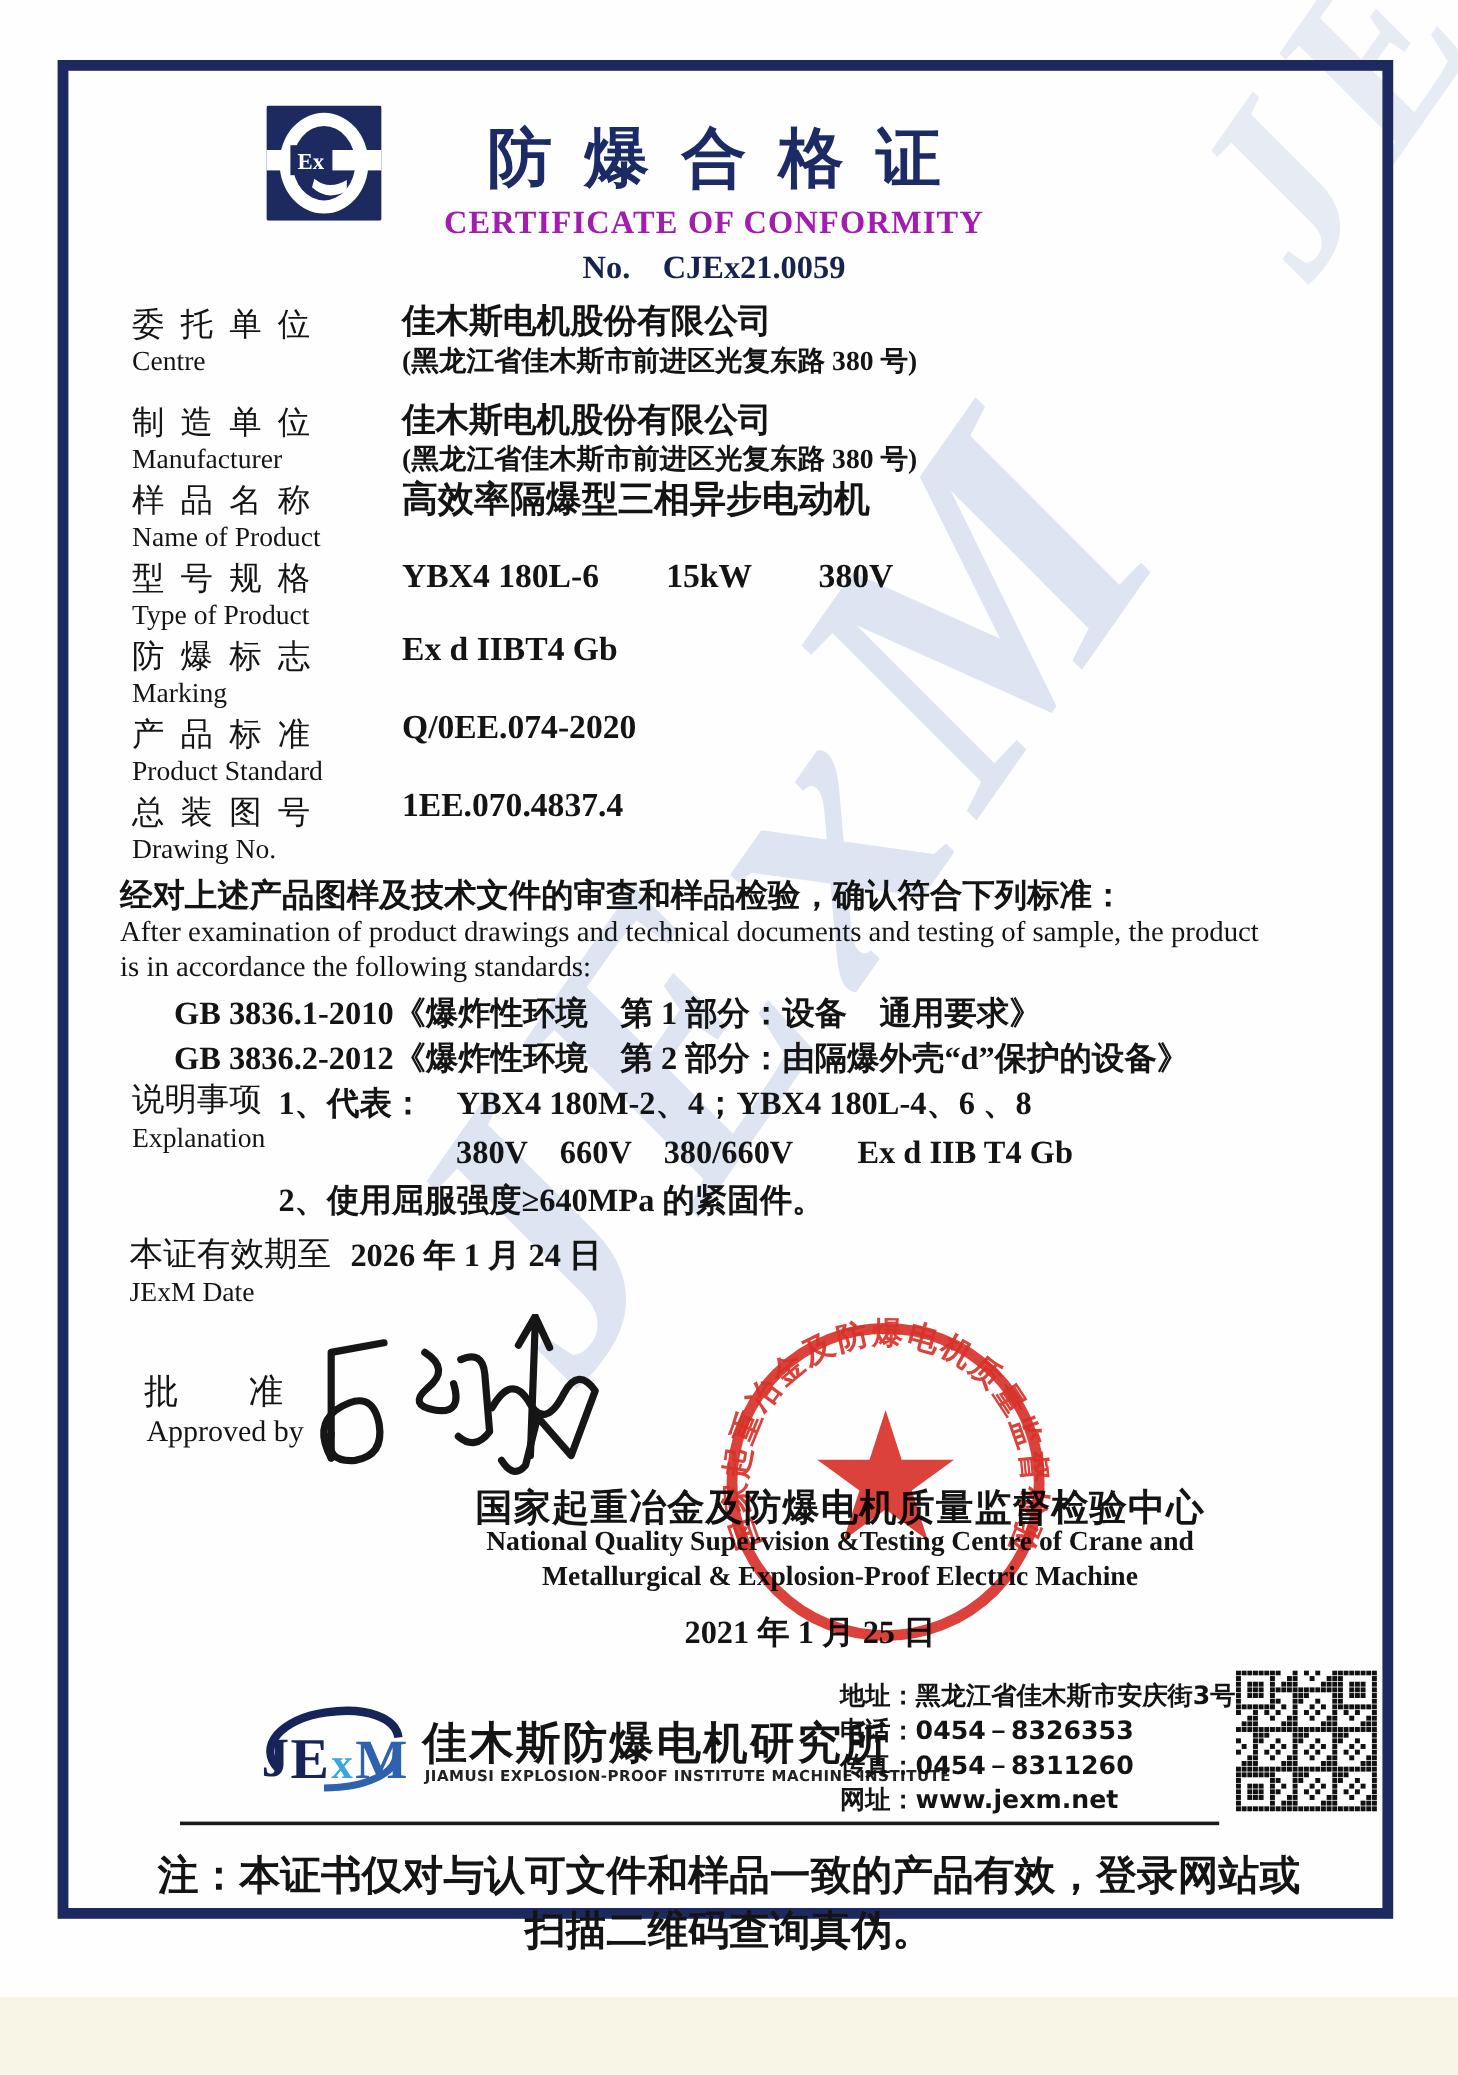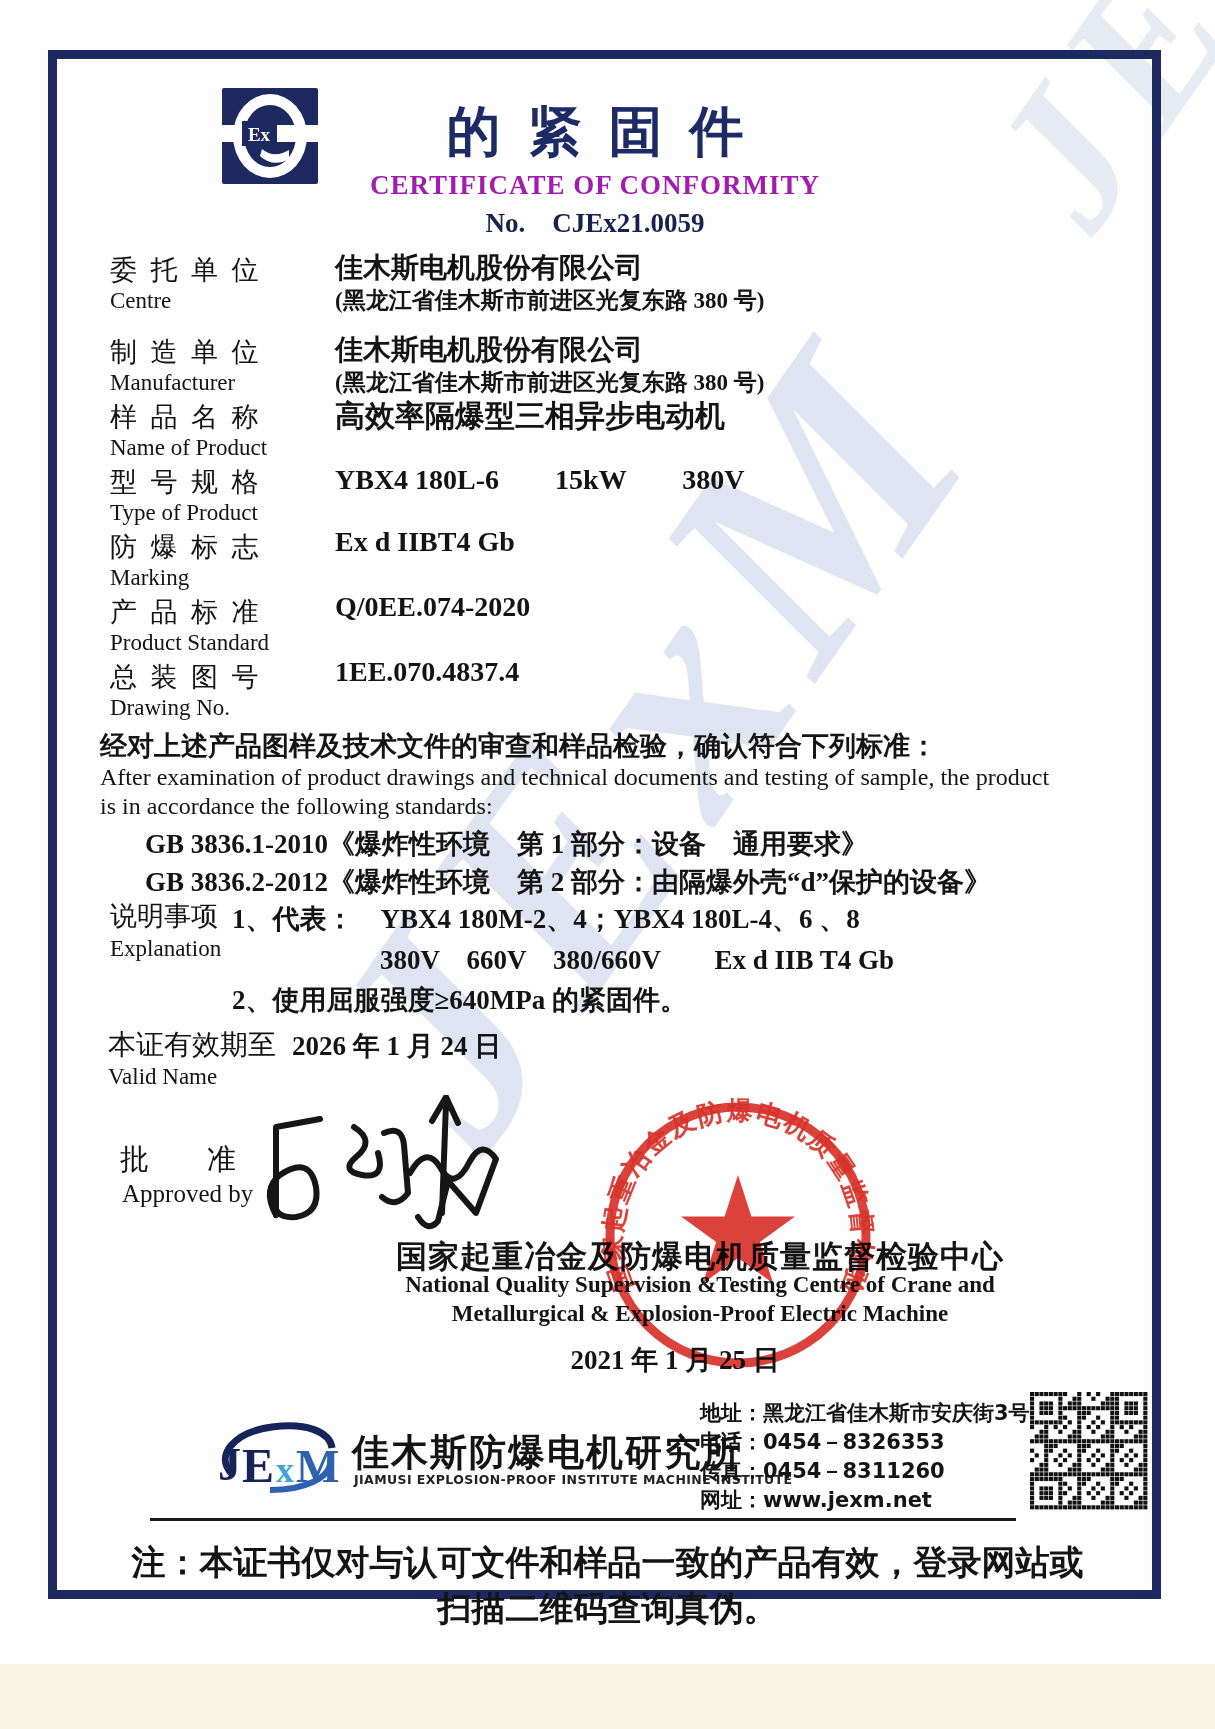--- a/index.html
+++ b/index.html
@@ -50,21 +50,21 @@
   <svg style="left:222px;top:88px;" width="96" height="96" viewBox="0 0 96 96">
     <rect x="0" y="0" width="96" height="96" rx="2" fill="#1c2a60"></rect>
     <ellipse cx="48" cy="48" rx="37" ry="42" fill="#ffffff"></ellipse>
     <ellipse cx="48" cy="48" rx="26" ry="31" fill="#1c2a60"></ellipse>
     <rect x="0" y="37" width="96" height="17" fill="#ffffff"></rect>
     <rect x="20" y="33" width="35" height="25" fill="#1c2a60"></rect>
     <path d="M38 68 Q51 80 67 71 L67 62 Q52 71 40 61 Z" fill="#ffffff"></path>
     <text x="37" y="53" font-size="19" font-weight="bold" fill="#ffffff" text-anchor="middle">Ex</text>
   </svg>
 
-  <div class="abs ctr title" style="left:350px;top:96px;width:490px;">的紧固件</div>
+  <div class="abs ctr title" style="left:350px;top:96px;width:490px;">防爆合格证</div>
   <div class="abs ctr subtitle" style="left:350px;top:170px;width:490px;">CERTIFICATE OF CONFORMITY</div>
   <div class="abs ctr certno" style="left:350px;top:205px;width:490px;font-family:Liberation Serif, serif;">No.　CJEx21.0059</div>
 
   <div class="abs zl" style="left:110px;top:252px;">委托单位</div>
   <div class="abs el" style="left:110px;top:288px;">Centre</div>
   <div class="abs val" style="left:335px;top:249px;">佳木斯电机股份有限公司</div>
   <div class="abs notev" style="left:335px;top:285px;">(黑龙江省佳木斯市前进区光复东路 380 号)</div>
 
   <div class="abs zl" style="left:110px;top:334px;">制造单位</div>
   <div class="abs el" style="left:110px;top:370px;">Manufacturer</div>
@@ -97,21 +97,21 @@
   <div class="abs gb" style="left:145px;top:826px;">GB 3836.1-2010《爆炸性环境　第 1 部分：设备　通用要求》</div>
   <div class="abs gb" style="left:145px;top:864px;">GB 3836.2-2012《爆炸性环境　第 2 部分：由隔爆外壳“d”保护的设备》</div>
 
   <div class="abs" style="left:110px;top:898px;font-size:27px;">说明事项</div>
   <div class="abs el" style="left:110px;top:936px;">Explanation</div>
   <div class="abs gb" style="left:232px;top:901px;">1、代表：　YBX4 180M-2、4；YBX4 180L-4、6 、8</div>
   <div class="abs gb" style="left:380px;top:942px;">380V　660V　380/660V　　Ex d IIB T4 Gb</div>
   <div class="abs gb" style="left:232px;top:982px;">2、使用屈服强度≥640MPa 的紧固件。</div>
 
   <div class="abs" style="left:108px;top:1026px;font-size:28px;">本证有效期至</div>
-  <div class="abs el" style="left:108px;top:1064px;">Valid Name</div>
+  <div class="abs el" style="left:108px;top:1064px;">JExM Date</div>
   <div class="abs gb" style="left:292px;top:1028px;">2026 年 1 月 24 日</div>
 
   <div class="abs" style="left:120px;top:1140px;font-size:29px;">批　　准</div>
   <div class="abs el" style="left:122px;top:1180px;font-size:25px;">Approved by</div>
 
   <svg id="sig" style="left:250px;top:1095px;" width="270" height="165" viewBox="0 0 270 165">
     <g fill="none" stroke="#161616" stroke-width="6" stroke-linecap="round" stroke-linejoin="round">
       <path d="M70 24 L26 32 L26 120"></path>
       <path d="M26 120 Q12 94 30 80 Q60 60 66 92 Q70 118 46 122 Q20 124 26 100"></path>
       <path d="M104 32 Q126 46 106 62 Q90 76 112 80 Q136 84 128 58"></path>

